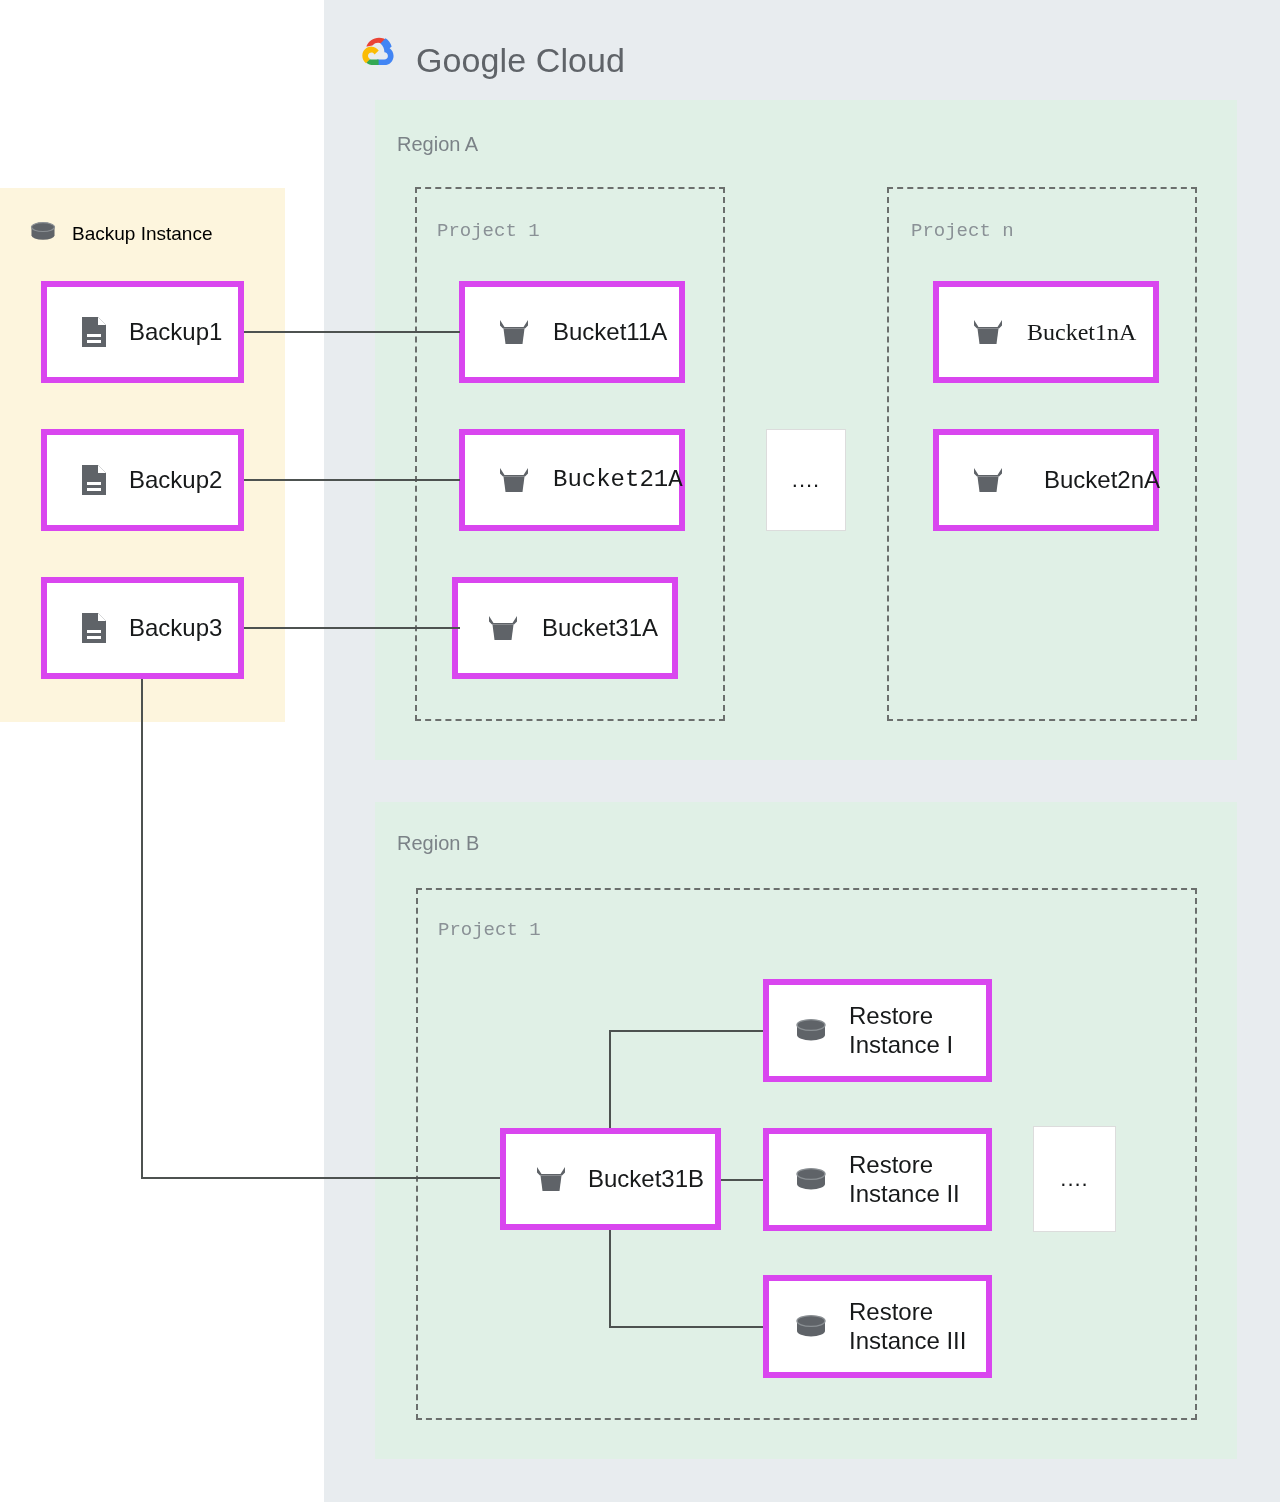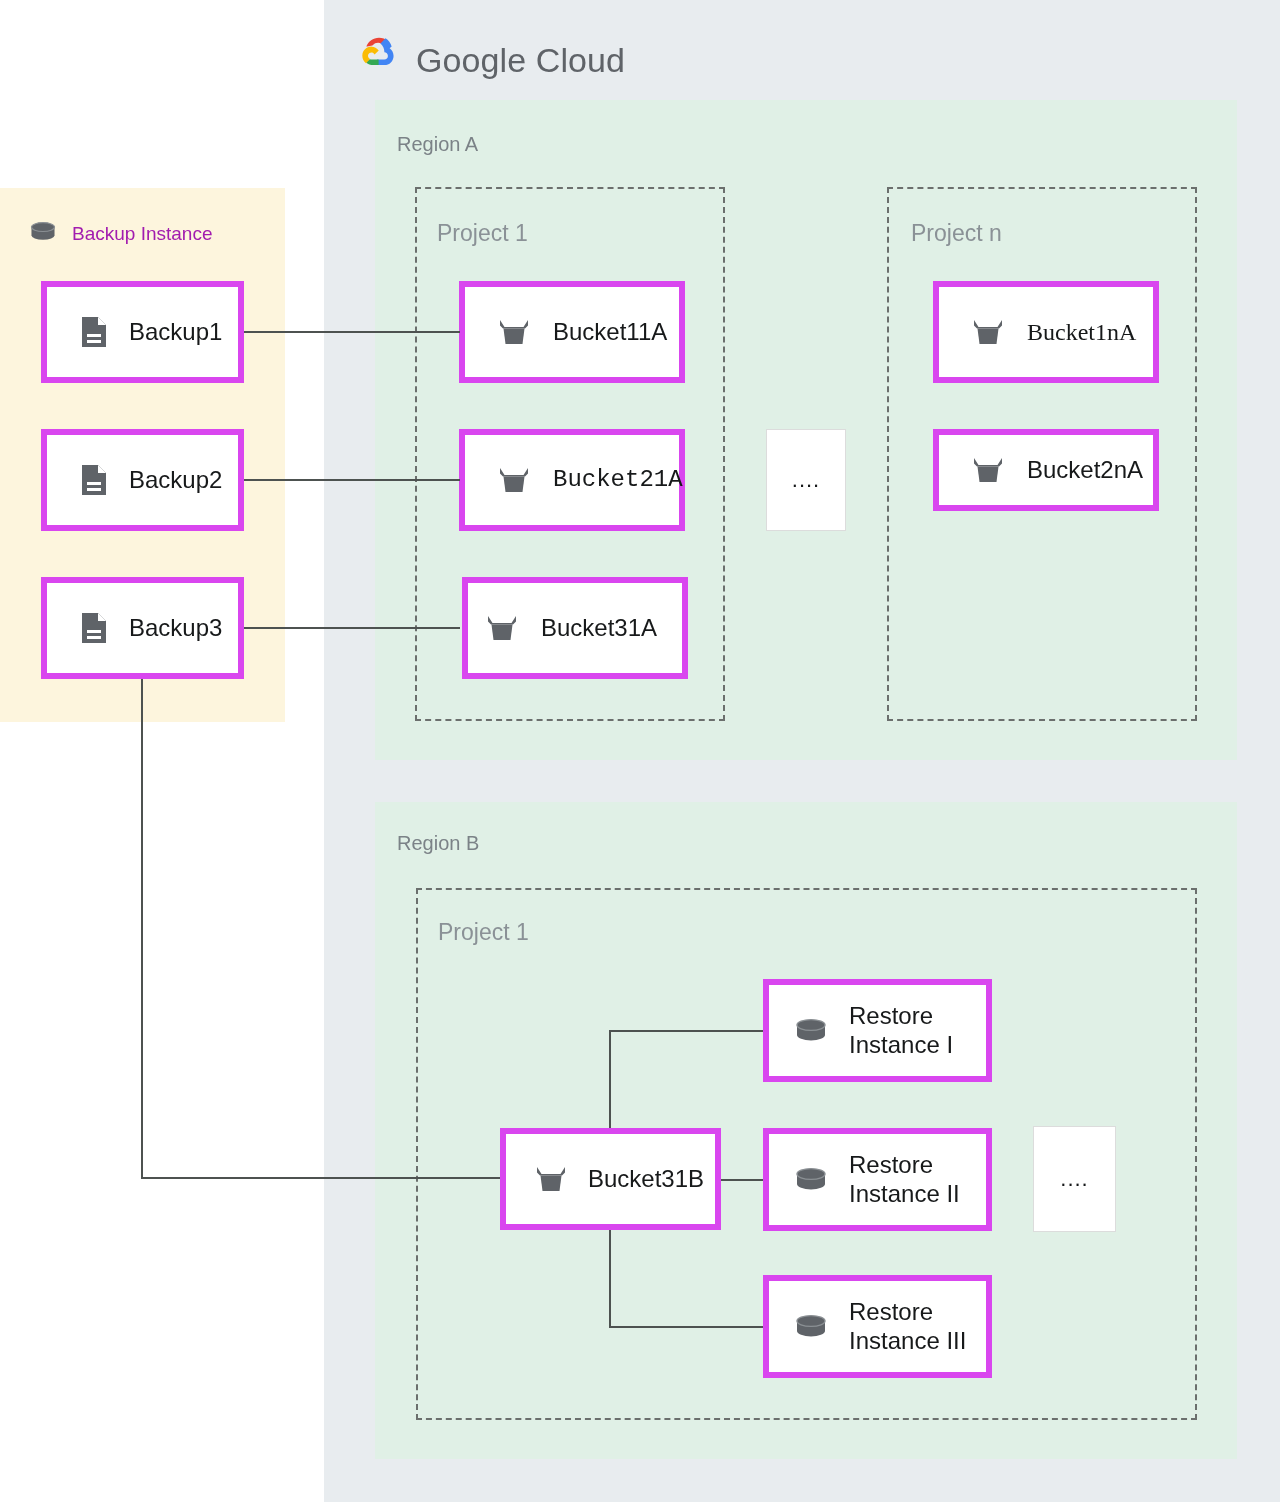--- a/index.html
+++ b/index.html
@@ -29,22 +29,22 @@
   .card .ico{flex:0 0 auto;display:flex;align-items:center;justify-content:center;}
 
   .dots-card{
     background:#ffffff;border:1px solid #dcdcdc;
     display:flex;align-items:center;justify-content:center;
     color:#17191a;font-size:22px;letter-spacing:1px;
   }
 
   
   .region-title{color:#7b8287;font-size:20px;}
-  .project-title{color:#8a9196;font-size:23px;}
-  .panel-title{color:#a21caf;font-size:19px;}
+  .project-title{color:#8a9196;font-size:19px;font-family:Liberation Mono, monospace;}
+  .panel-title{color:#000000;font-size:19px;}
 
   
   .ln{position:absolute;background:#4d5250;}
 
   
   .gc-wrap{display:flex;align-items:flex-end;gap:14px;}
   .gc-text{font-size:34px;color:#5f6368;letter-spacing:0.1px;font-weight:400;}
   .gc-text b{font-weight:400;}
 </style>
 </head>
@@ -87,21 +87,21 @@
   <div class="abs card" style="left:459px;top:429px;width:226px;height:102px;padding-left:32px;gap:22px;font-family:Liberation Mono, monospace;">
     <span class="ico">
       <svg width="34" height="32" viewBox="0 0 34 32" aria-hidden="true">
         <path d="M3 4 L7.5 11 H26.5 L31 4 L31 9.5 L28 12.5 H6 L3 9.5 Z" fill="#5f6368"></path>
         <path d="M6.5 12.5 H27.5 L25.5 28 H8.5 Z" fill="#5f6368"></path>
       </svg>
     </span>
     <span class="lbl">Bucket21A</span>
   </div>
 
-  <div class="abs card" style="left:462px;top:577px;width:226px;height:102px;padding-left:17px;gap:22px;">
+  <div class="abs card" style="left:452px;top:577px;width:226px;height:102px;padding-left:28px;gap:22px;">
     <span class="ico">
       <svg width="34" height="32" viewBox="0 0 34 32" aria-hidden="true">
         <path d="M3 4 L7.5 11 H26.5 L31 4 L31 9.5 L28 12.5 H6 L3 9.5 Z" fill="#5f6368"></path>
         <path d="M6.5 12.5 H27.5 L25.5 28 H8.5 Z" fill="#5f6368"></path>
       </svg>
     </span>
     <span class="lbl">Bucket31A</span>
   </div>
 
   <div class="abs dots-card" style="left:766px;top:429px;width:80px;height:102px;">
@@ -114,21 +114,21 @@
   <div class="abs card" style="left:933px;top:281px;width:226px;height:102px;padding-left:32px;gap:22px;font-family:Liberation Serif, serif;">
     <span class="ico">
       <svg width="34" height="32" viewBox="0 0 34 32" aria-hidden="true">
         <path d="M3 4 L7.5 11 H26.5 L31 4 L31 9.5 L28 12.5 H6 L3 9.5 Z" fill="#5f6368"></path>
         <path d="M6.5 12.5 H27.5 L25.5 28 H8.5 Z" fill="#5f6368"></path>
       </svg>
     </span>
     <span class="lbl">Bucket1nA</span>
   </div>
 
-  <div class="abs card" style="left:933px;top:429px;width:226px;height:82px;padding-left:32px;gap:22px;align-items:center;">
+  <div class="abs card" style="left:933px;top:429px;width:226px;height:102px;padding-left:32px;gap:39px;align-items:center;">
     <span class="ico">
       <svg width="34" height="32" viewBox="0 0 34 32" aria-hidden="true">
         <path d="M3 4 L7.5 11 H26.5 L31 4 L31 9.5 L28 12.5 H6 L3 9.5 Z" fill="#5f6368"></path>
         <path d="M6.5 12.5 H27.5 L25.5 28 H8.5 Z" fill="#5f6368"></path>
       </svg>
     </span>
     <span class="lbl">Bucket2nA</span>
   </div>
 
 

